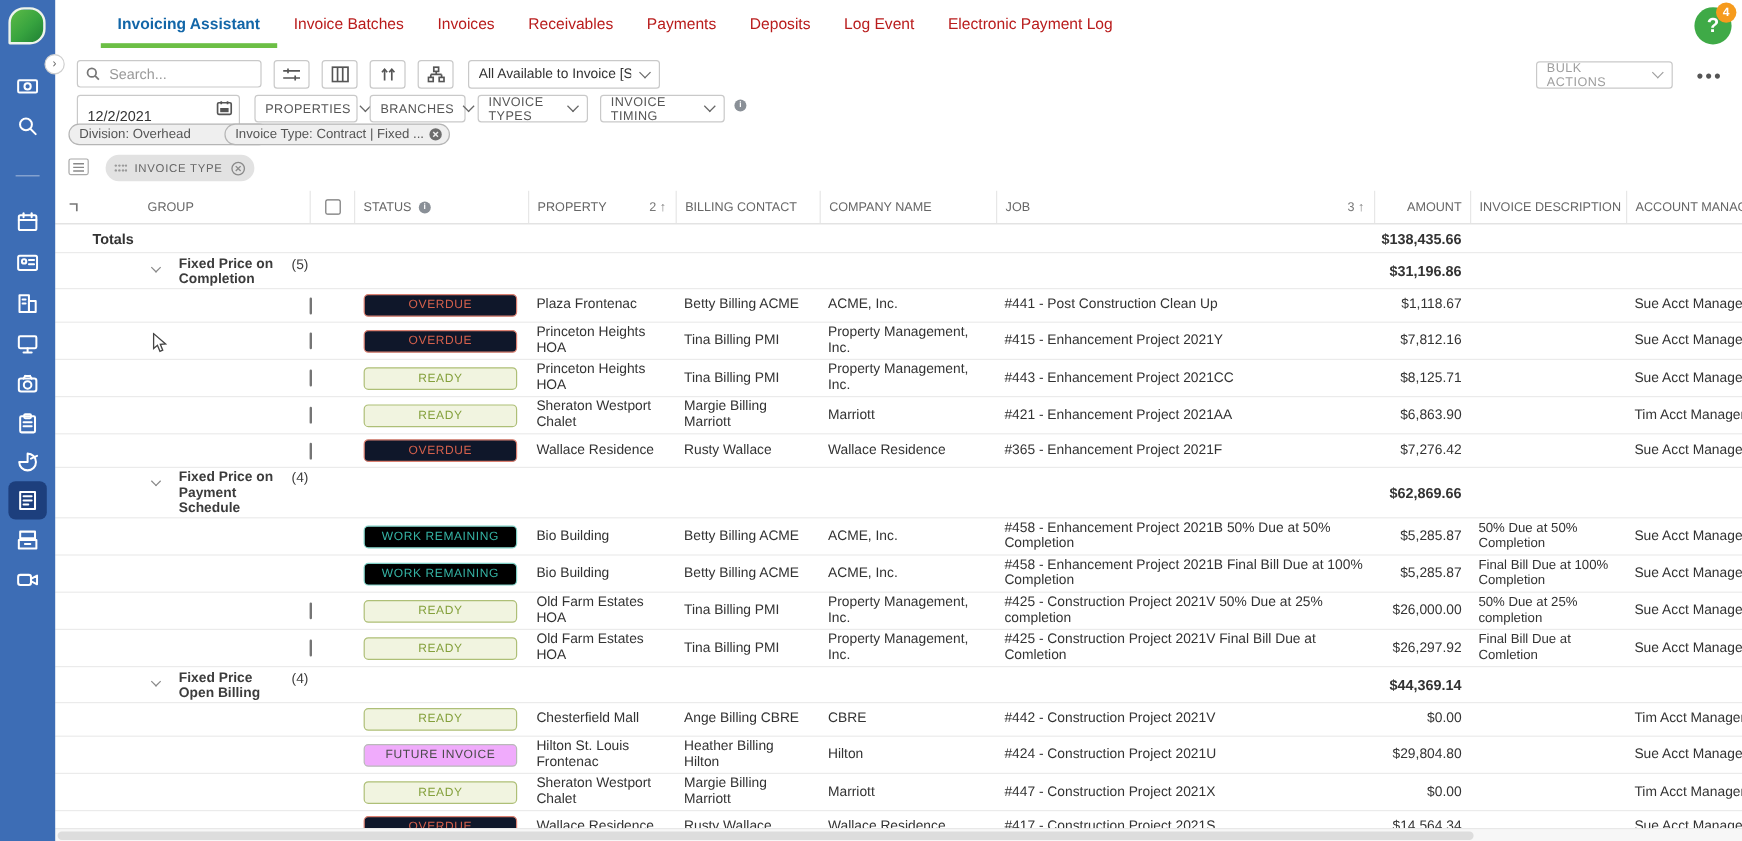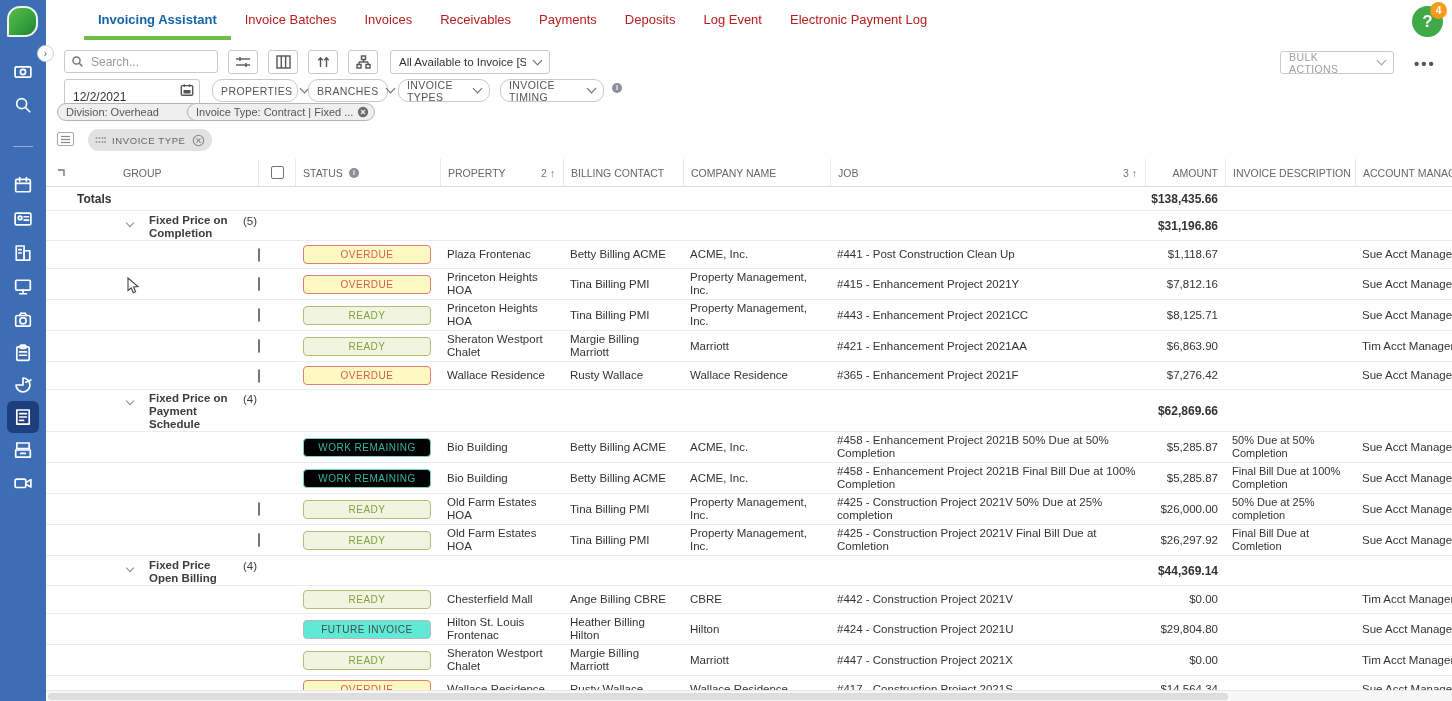--- a/index.html
+++ b/index.html
@@ -47,21 +47,21 @@
   .chev { width:7px; height:7px; border-right:1.6px solid #666; border-bottom:1.6px solid #666;
      transform:rotate(45deg); margin-top:-4px; flex:none; margin-left:8px; }
   #view-drop { position:absolute; left:344px; top:50px; width:160px; height:24px; font-size:11.5px; color:#333; }
   #bulk-actions { position:absolute; left:1234px; top:51px; width:114px; height:23px; font-size:10.5px;
      letter-spacing:.4px; color:#9e9e9e; }
   #bulk-actions .chev { border-color:#9e9e9e; }
   #more-btn { position:absolute; left:1368px; top:55px; color:#555; font-size:15px; letter-spacing:2px; font-weight:bold; }
 
   #date-box { position:absolute; left:18px; top:79px; width:136px; height:35px; padding:0 26px 0 8px; }
   .cal-ic { position:absolute; left:134px; top:83px; }
-  .filter-drop { position:absolute; top:79px; height:23px; font-size:10.5px; letter-spacing:.4px;border-radius:10px; }
+  .filter-drop { position:absolute; top:79px; height:23px; font-size:10.5px; letter-spacing:.4px; }
   .info-dot { position:absolute; width:10px; height:10px; border-radius:50%; background:#8a9097; color:#fff;
      font-size:7px; line-height:10px; text-align:center; font-weight:bold; }
 
   
   .chip { position:absolute; top:103px; height:18px; border:1px solid #b5b5b5; border-radius:9px; background:#efefef;
      display:flex; align-items:center; padding:0 5px 0 8px; font-size:11px; color:#555; white-space:nowrap; }
   .chip svg { margin-left:4px; }
 
   
   #groupbar-icon { position:absolute; left:11px; top:132px; width:17px; height:14px; border:1px solid #a8a8a8;
@@ -77,24 +77,24 @@
   #thead { min-height:27px; border-bottom:1px solid #dcdcdc; color:#666; font-size:10.5px; }
   #thead > div { height:27px; display:flex; align-items:center; padding-left:7px; border-left:1px solid #e7e7e7;
      white-space:nowrap; overflow:hidden; }
   #thead > div:first-child { border-left:none; }
   #thead .hgroup { padding-left:48px; border-left:none; }
   .sortnum { margin-left:auto; padding-right:8px; color:#777; font-size:10.5px; }
   .h-amount { justify-content:flex-end; padding-right:7px; }
   .cb { width:13px; height:13px; border:1.5px solid #757575; border-radius:2px; background:#fff; margin:0 auto; }
   .badge { width:128px; height:19px; margin-left:8px; border-radius:4px; border:1px solid; display:flex;
      align-items:center; justify-content:center; font-size:10px; letter-spacing:.5px; }
-  .badge.overdue { background:#fef9c3; border-color:#dc8172; color:#d4604c; }
+  .badge.overdue { background:#0f172a; border-color:#dc8172; color:#d4604c; }
   .badge.ready { background:#f1f4e0; border-color:#aebf77; color:#84a03c; }
   .badge.work-remaining { background:#000000; border-color:#7fcfc5; color:#35b3a4; }
-  .badge.future-invoice { background:#5eead4; border-color:#b9b9b9; color:#4a4a4a; }
+  .badge.future-invoice { background:#f0abfc; border-color:#b9b9b9; color:#4a4a4a; }
   .cell { padding:2px 8px 2px 7px; line-height:13px; }
   .c-amount { text-align:right; padding-right:7px; }
   .c-desc { font-size:11px; }
   .c-mgr { text-align:right; padding-right:4px; white-space:nowrap; overflow:hidden; }
   .totals-label { font-weight:bold; padding-left:2px; font-size:12px; }
   .totals-amount, .group-amount { font-weight:bold; text-align:right; padding-right:7px; font-size:12px; }
   .grp-cell { display:flex; align-items:flex-start; padding-top:2px; }
   .grp-chev { width:6px; height:6px; border-right:1.4px solid #888; border-bottom:1.4px solid #888;
      transform:rotate(45deg); margin:6px 0 0 52px; flex:none; }
   .grp-name { width:88px; margin-left:16px; font-weight:bold; font-size:11.5px; line-height:13px; color:#3c3c3c; }

